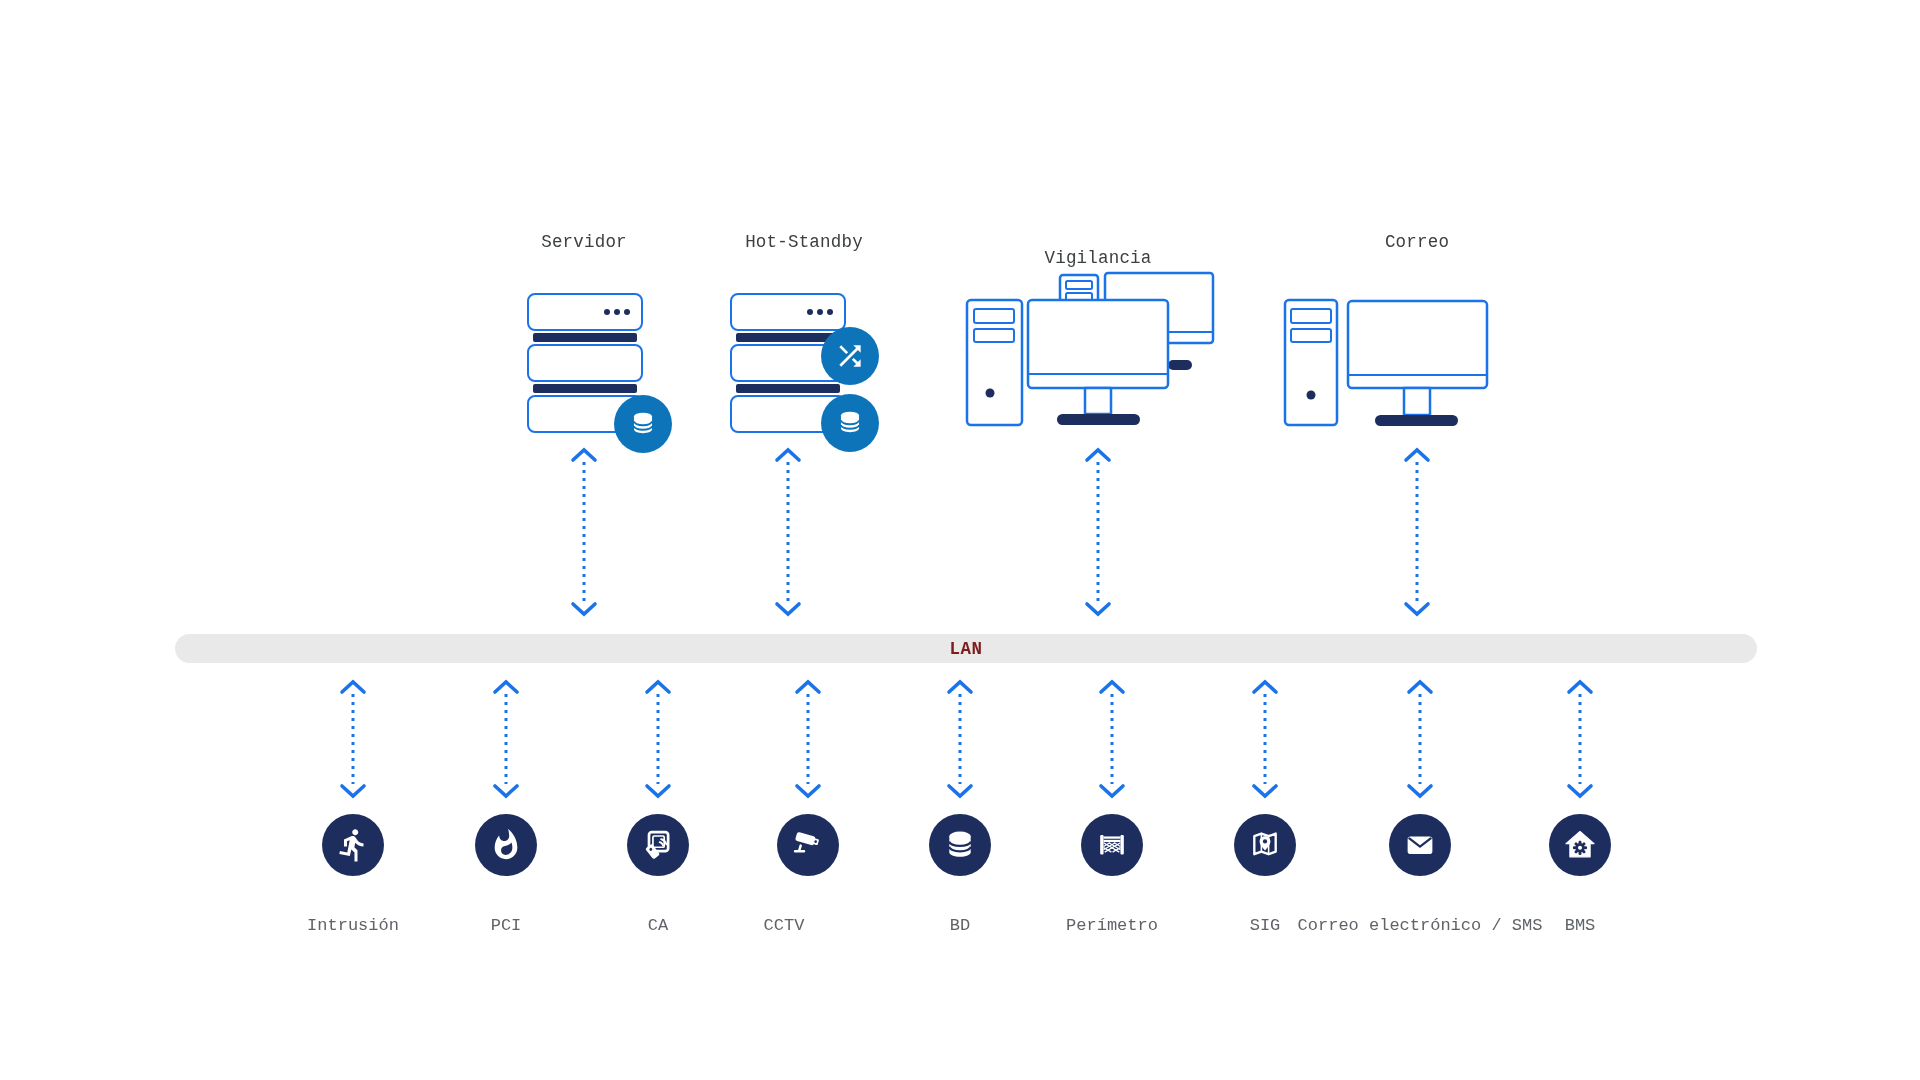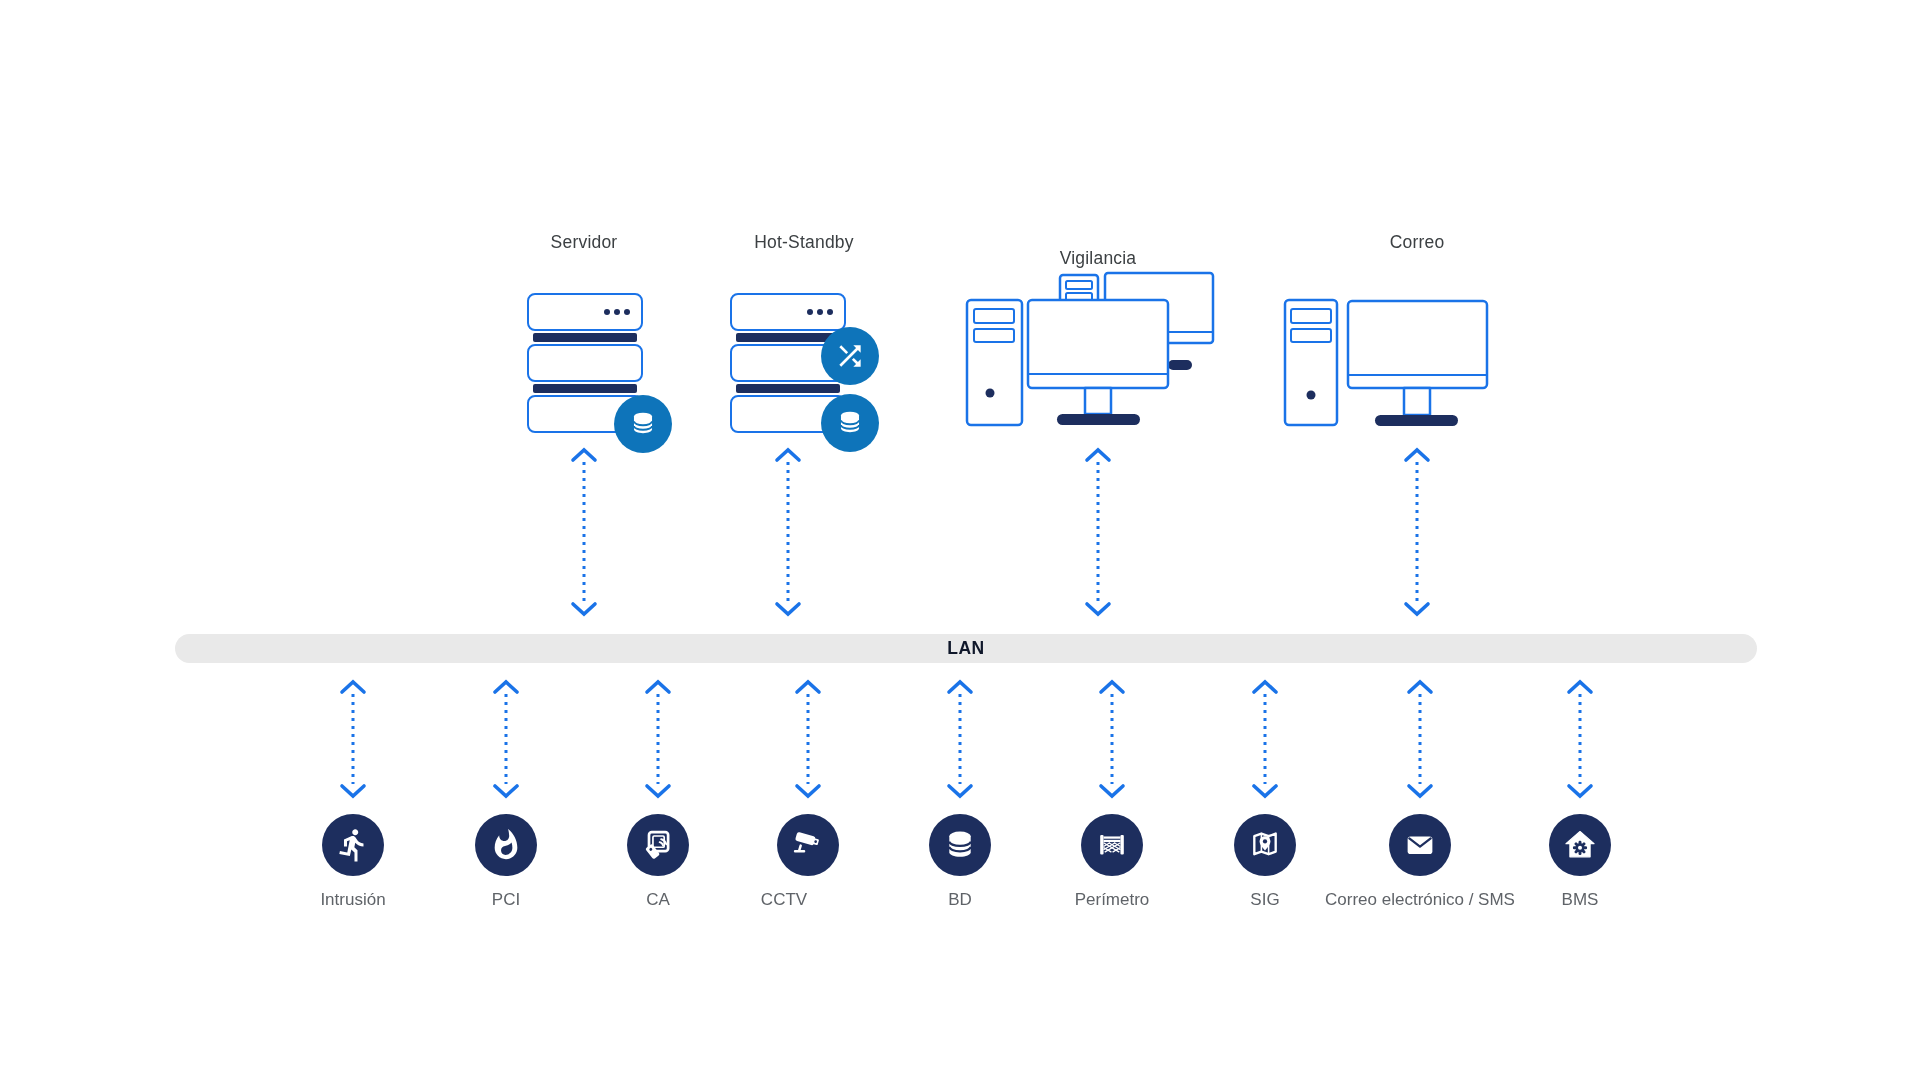--- a/index.html
+++ b/index.html
@@ -1,32 +1,32 @@
 <!DOCTYPE html>
 <html><head>
 <meta charset="utf-8">
 <style>
   html,body{margin:0;padding:0;background:#ffffff;}
   .canvas{position:relative;width:1920px;height:1080px;background:#ffffff;overflow:hidden;
-          font-family:Liberation Sans, sans-serif;}
+          font-family:Liberation Mono, monospace;}
   .abs{position:absolute;}
   .top-label{position:absolute;width:220px;text-align:center;font-size:17.5px;color:#3c4043;letter-spacing:.2px;}
-  .bot-label{position:absolute;width:260px;text-align:center;font-size:17px;color:#5f6368;}
+  .bot-label{position:absolute;width:260px;text-align:center;font-size:17px;color:#5f6368;margin-top:26px;}
   
   .stack{position:absolute;width:116px;}
   .srv-u{box-sizing:border-box;height:38px;border:2.5px solid #1a73e8;border-radius:8px;background:#fff;position:relative;}
   .srv-bar{height:9px;background:#1d2e5e;border-radius:2px;margin:2px 6px;}
   .srv-dots{position:absolute;right:11px;top:50%;transform:translateY(-50%);display:flex;gap:4px;}
   .srv-dots i{width:6px;height:6px;border-radius:50%;background:#1d2e5e;display:block;}
   .badge{position:absolute;width:58px;height:58px;border-radius:50%;background:#0e74ba;
          display:flex;align-items:center;justify-content:center;z-index:3;}
   
   .lan-bar{position:absolute;left:175px;top:634px;width:1582px;height:29px;background:#e9e9e9;
            border-radius:15px;display:flex;align-items:center;justify-content:center;}
-  .lan-bar span{font-size:17.5px;font-weight:bold;color:#0f172a;letter-spacing:.5px;}
+  .lan-bar span{font-size:17.5px;font-weight:bold;color:#7f1d1d;letter-spacing:.5px;}
   
   .node-circle{position:absolute;width:62px;height:62px;border-radius:50%;background:#1d2e5e;
                display:flex;align-items:center;justify-content:center;}
 </style>
 </head>
 <body>
 
 <div class="canvas">
 
   <div class="top-label" style="left:474px;top:232px;">Servidor</div>

